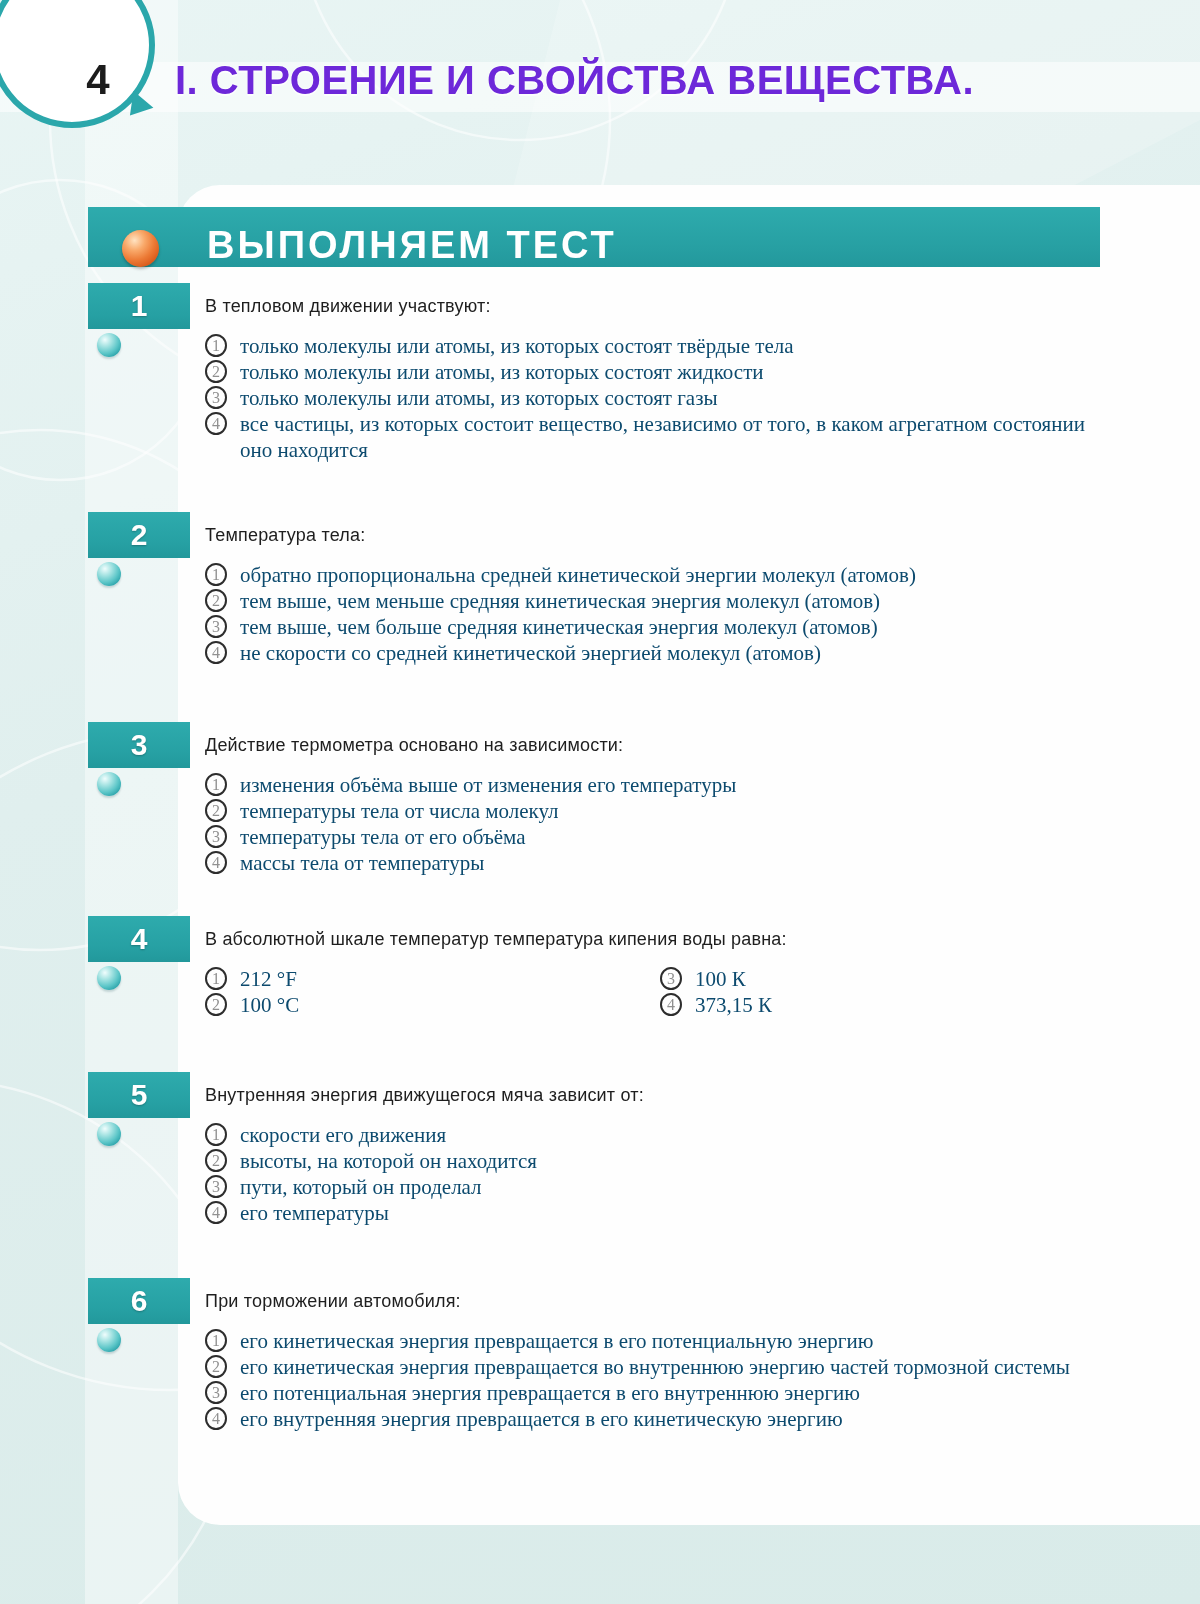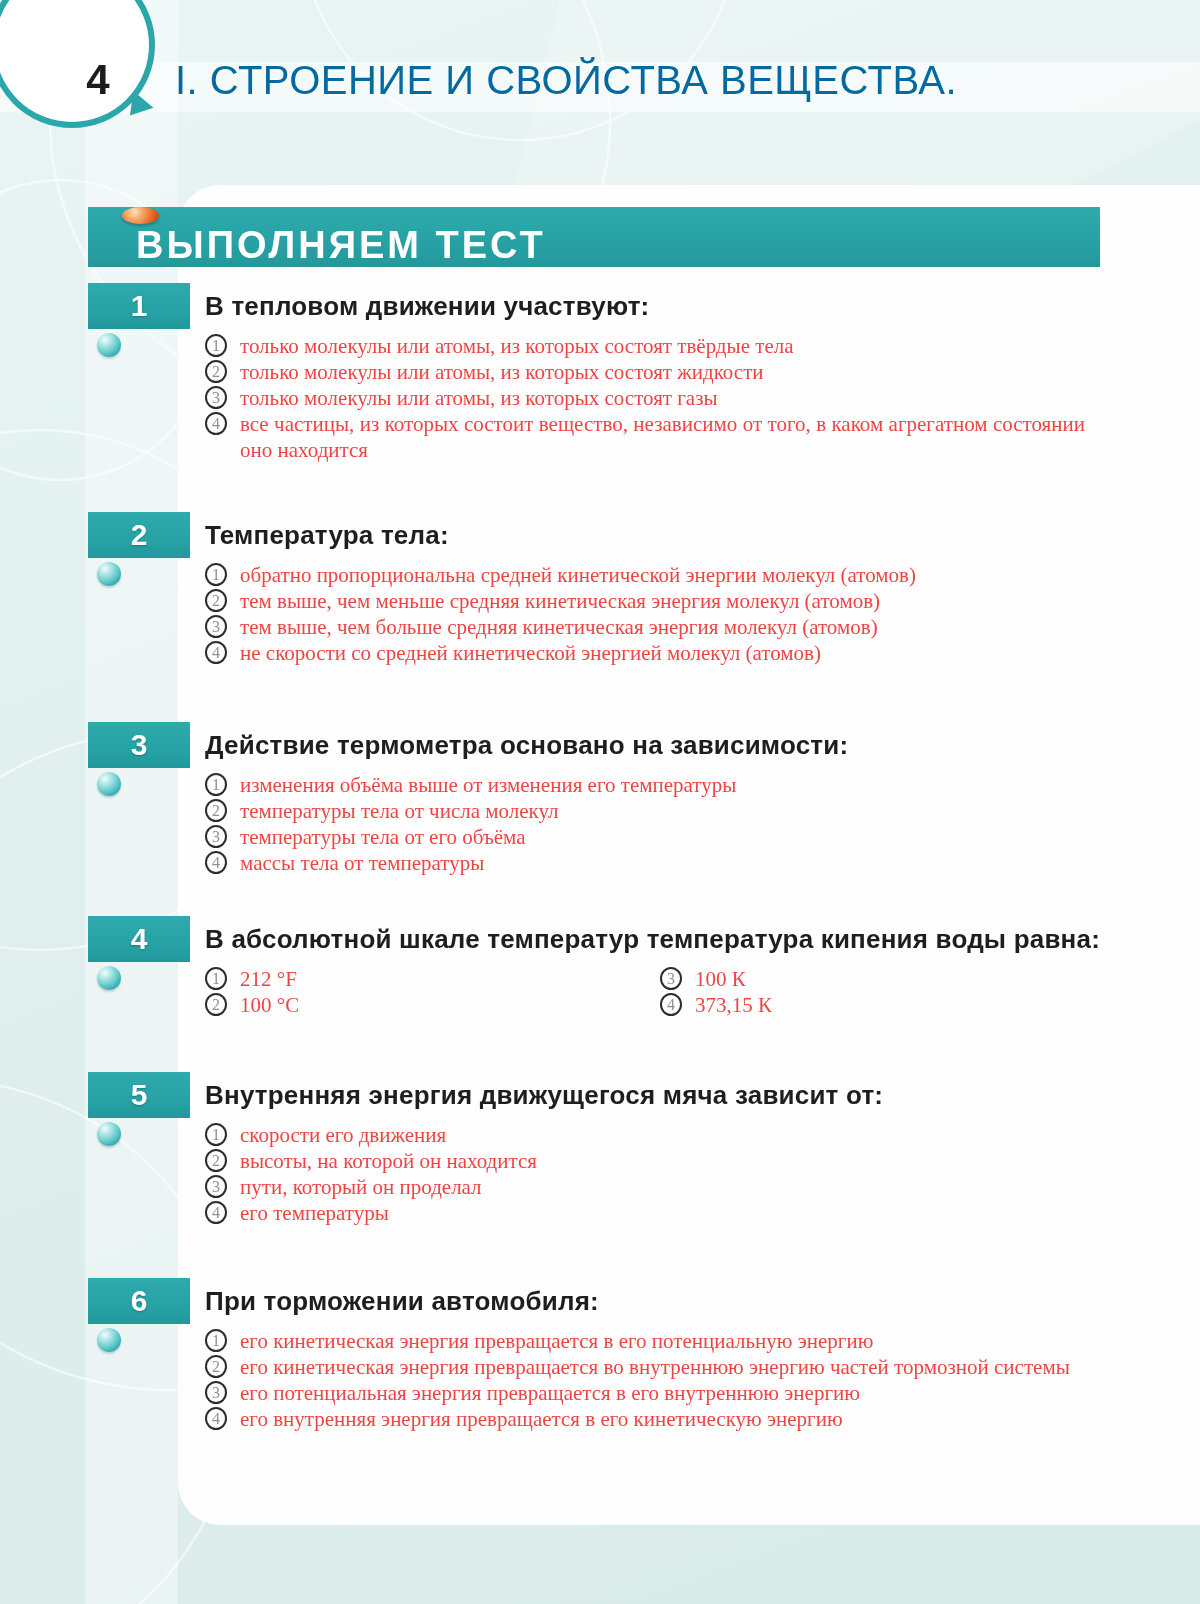--- a/index.html
+++ b/index.html
@@ -21,33 +21,33 @@
     position:absolute; left:85px; top:0; width:93px; height:1604px;
     background: rgba(255,255,255,0.42);
   }
   .page-circle-svg { position:absolute; left:-20px; top:-58px; width:230px; height:230px; }
   .page-number {
     position:absolute; left:58px; top:56px; width:80px;
     font-size:42px; font-weight:700; color:#1c1c1c; text-align:center;
   }
   .section-title {
     position:absolute; left:175px; top:58px; width:990px;
-    font-size:40px; font-weight:400; color:#0369a1;
+    font-size:40px; font-weight:700; color:#6d28d9;
     letter-spacing:0.5px; white-space:nowrap;
     text-shadow: 0 2px 0 rgba(255,255,255,0.75), 0 -1px 0 rgba(255,255,255,0.6);
   }
   .panel {
     position:absolute; left:178px; top:185px; width:1022px; height:1340px;
     background:#fefefe;
     border-radius:42px 0 0 42px;
   }
   .banner {
     position:absolute; left:88px; top:207px; width:1012px; height:60px;
     background: linear-gradient(180deg, #2eabad 0%, #27a0a3 65%, #23989c 100%);
-    display:flex; align-items:flex-start;flex-direction:column;
+    display:flex; align-items:flex-end;
   }
   .banner-ball {
     width:37px; height:37px; border-radius:50%; margin-left:34px;
     background: radial-gradient(circle at 34% 28%, #ffe3c2 0%, #f9a96a 28%, #ec7a35 55%, #d95a1a 78%, #b44310 100%);
     box-shadow: 0 2px 3px rgba(0,0,0,0.25);
   }
   .banner-text {
     margin-left:48px; color:#ffffff;
     font-size:38px; font-weight:800; letter-spacing:3px; white-space:nowrap;
   }
@@ -60,35 +60,35 @@
     color:#fff; font-size:30px; font-weight:700;
     display:flex; align-items:center; justify-content:center;
     text-shadow: 0 1px 2px rgba(0,0,0,0.25);
   }
   .mini-ball {
     position:absolute; left:9px; top:50px; width:24px; height:24px; border-radius:50%;
     background: radial-gradient(circle at 33% 28%, #f0fdfd 0%, #a8e4e3 28%, #5cc6c8 58%, #2da4ab 80%, #14777f 100%);
     box-shadow: 0 2px 2px rgba(0,60,70,0.18);
   }
   .q-title {
-    font-size:26px; font-weight:700; color:#1e1e1e; line-height:46px; white-space:nowrap;
+    font-size:18px; font-weight:400; color:#1e1e1e; line-height:46px; white-space:nowrap;
     letter-spacing:0.2px;
   }
   .opts { margin-top:4px; }
   .opt { display:flex; align-items:flex-start; }
   .opt-num {
     flex:0 0 auto; width:22px; height:23px; margin-top:1px;
     border:2px solid #2d2d2d; border-radius:50%;
     font-family:"Liberation Serif", serif; font-size:16px; color:#909090;
     display:flex; align-items:center; justify-content:center;
   }
   .opt-text {
     margin-left:13px; width:845px;
     font-family:"Liberation Serif", serif; font-size:21px; line-height:26px;
-    color:#ef4444; text-align:justify;
+    color:#0c4a6e; text-align:justify;
   }
   .opt-grid {
     margin-top:4px;
     display:grid; grid-auto-flow:column;
     grid-template-rows:auto auto; grid-template-columns:455px auto;
   }
   .opt-grid .opt-text { width:auto; text-align:center; }
 </style>
 </head>
 <body>

